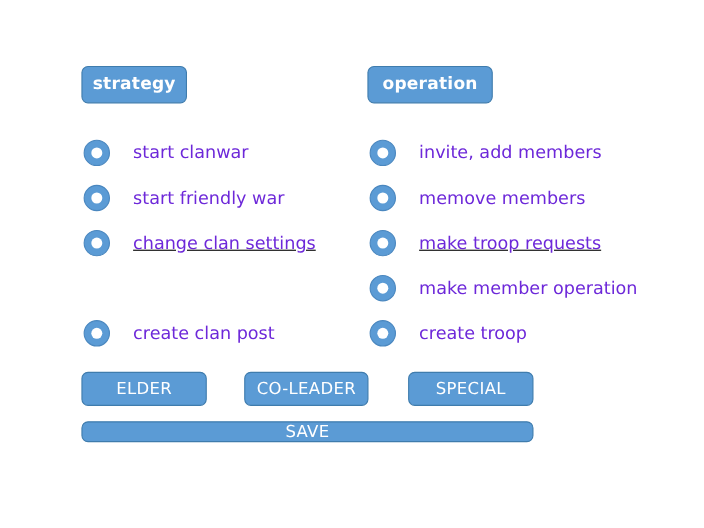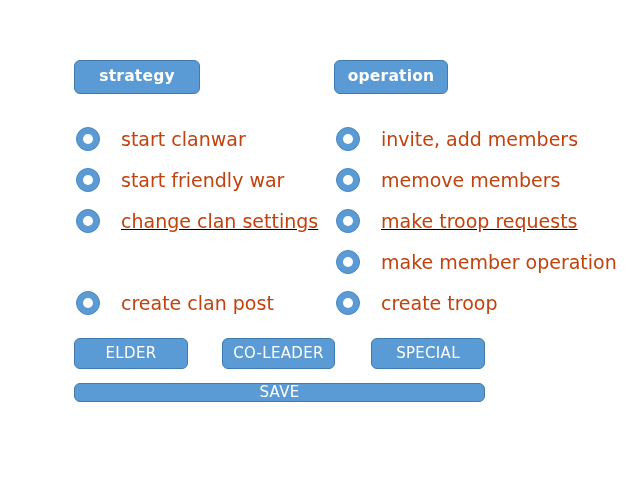--- a/index.html
+++ b/index.html
@@ -44,21 +44,21 @@
     font-weight: normal;
     letter-spacing: 0.3px;
   }
   .btn-save {
     font-size: 15px;
     font-weight: normal;
     letter-spacing: 0.3px;
   }
 
   
-  #btn-strategy  { left: 74px;  top: 60px;  width: 126px; height: 34px; text-align: center; }
+  #btn-strategy  { left: 74px;  top: 60px;  width: 96px; height: 34px; text-align: center; }
   #btn-operation { left: 334px; top: 60px;  width: 114px; height: 34px; }
 
   
   .option-row {
     position: absolute;
     height: 26px;
     display: flex;
     align-items: center;
   }
   .radio {
@@ -76,22 +76,22 @@
   .radio::after {
     content: "";
     display: block;
     width: 10px;
     height: 10px;
     border-radius: 50%;
     background: #ffffff;
   }
   .option-label {
     margin-left: 21px;
-    font-size: 19px;
-    color: #c2410c;
+    font-size: 16px;
+    color: #6d28d9;
     white-space: nowrap;
     line-height: 1;
   }
 
   .col-left  { left: 76px; }
   .col-right { left: 336px; text-align: right; }
 
   .r0 { top: 126px; }
   .r1 { top: 167px; }
   .r2 { top: 208px; text-decoration: underline; }

